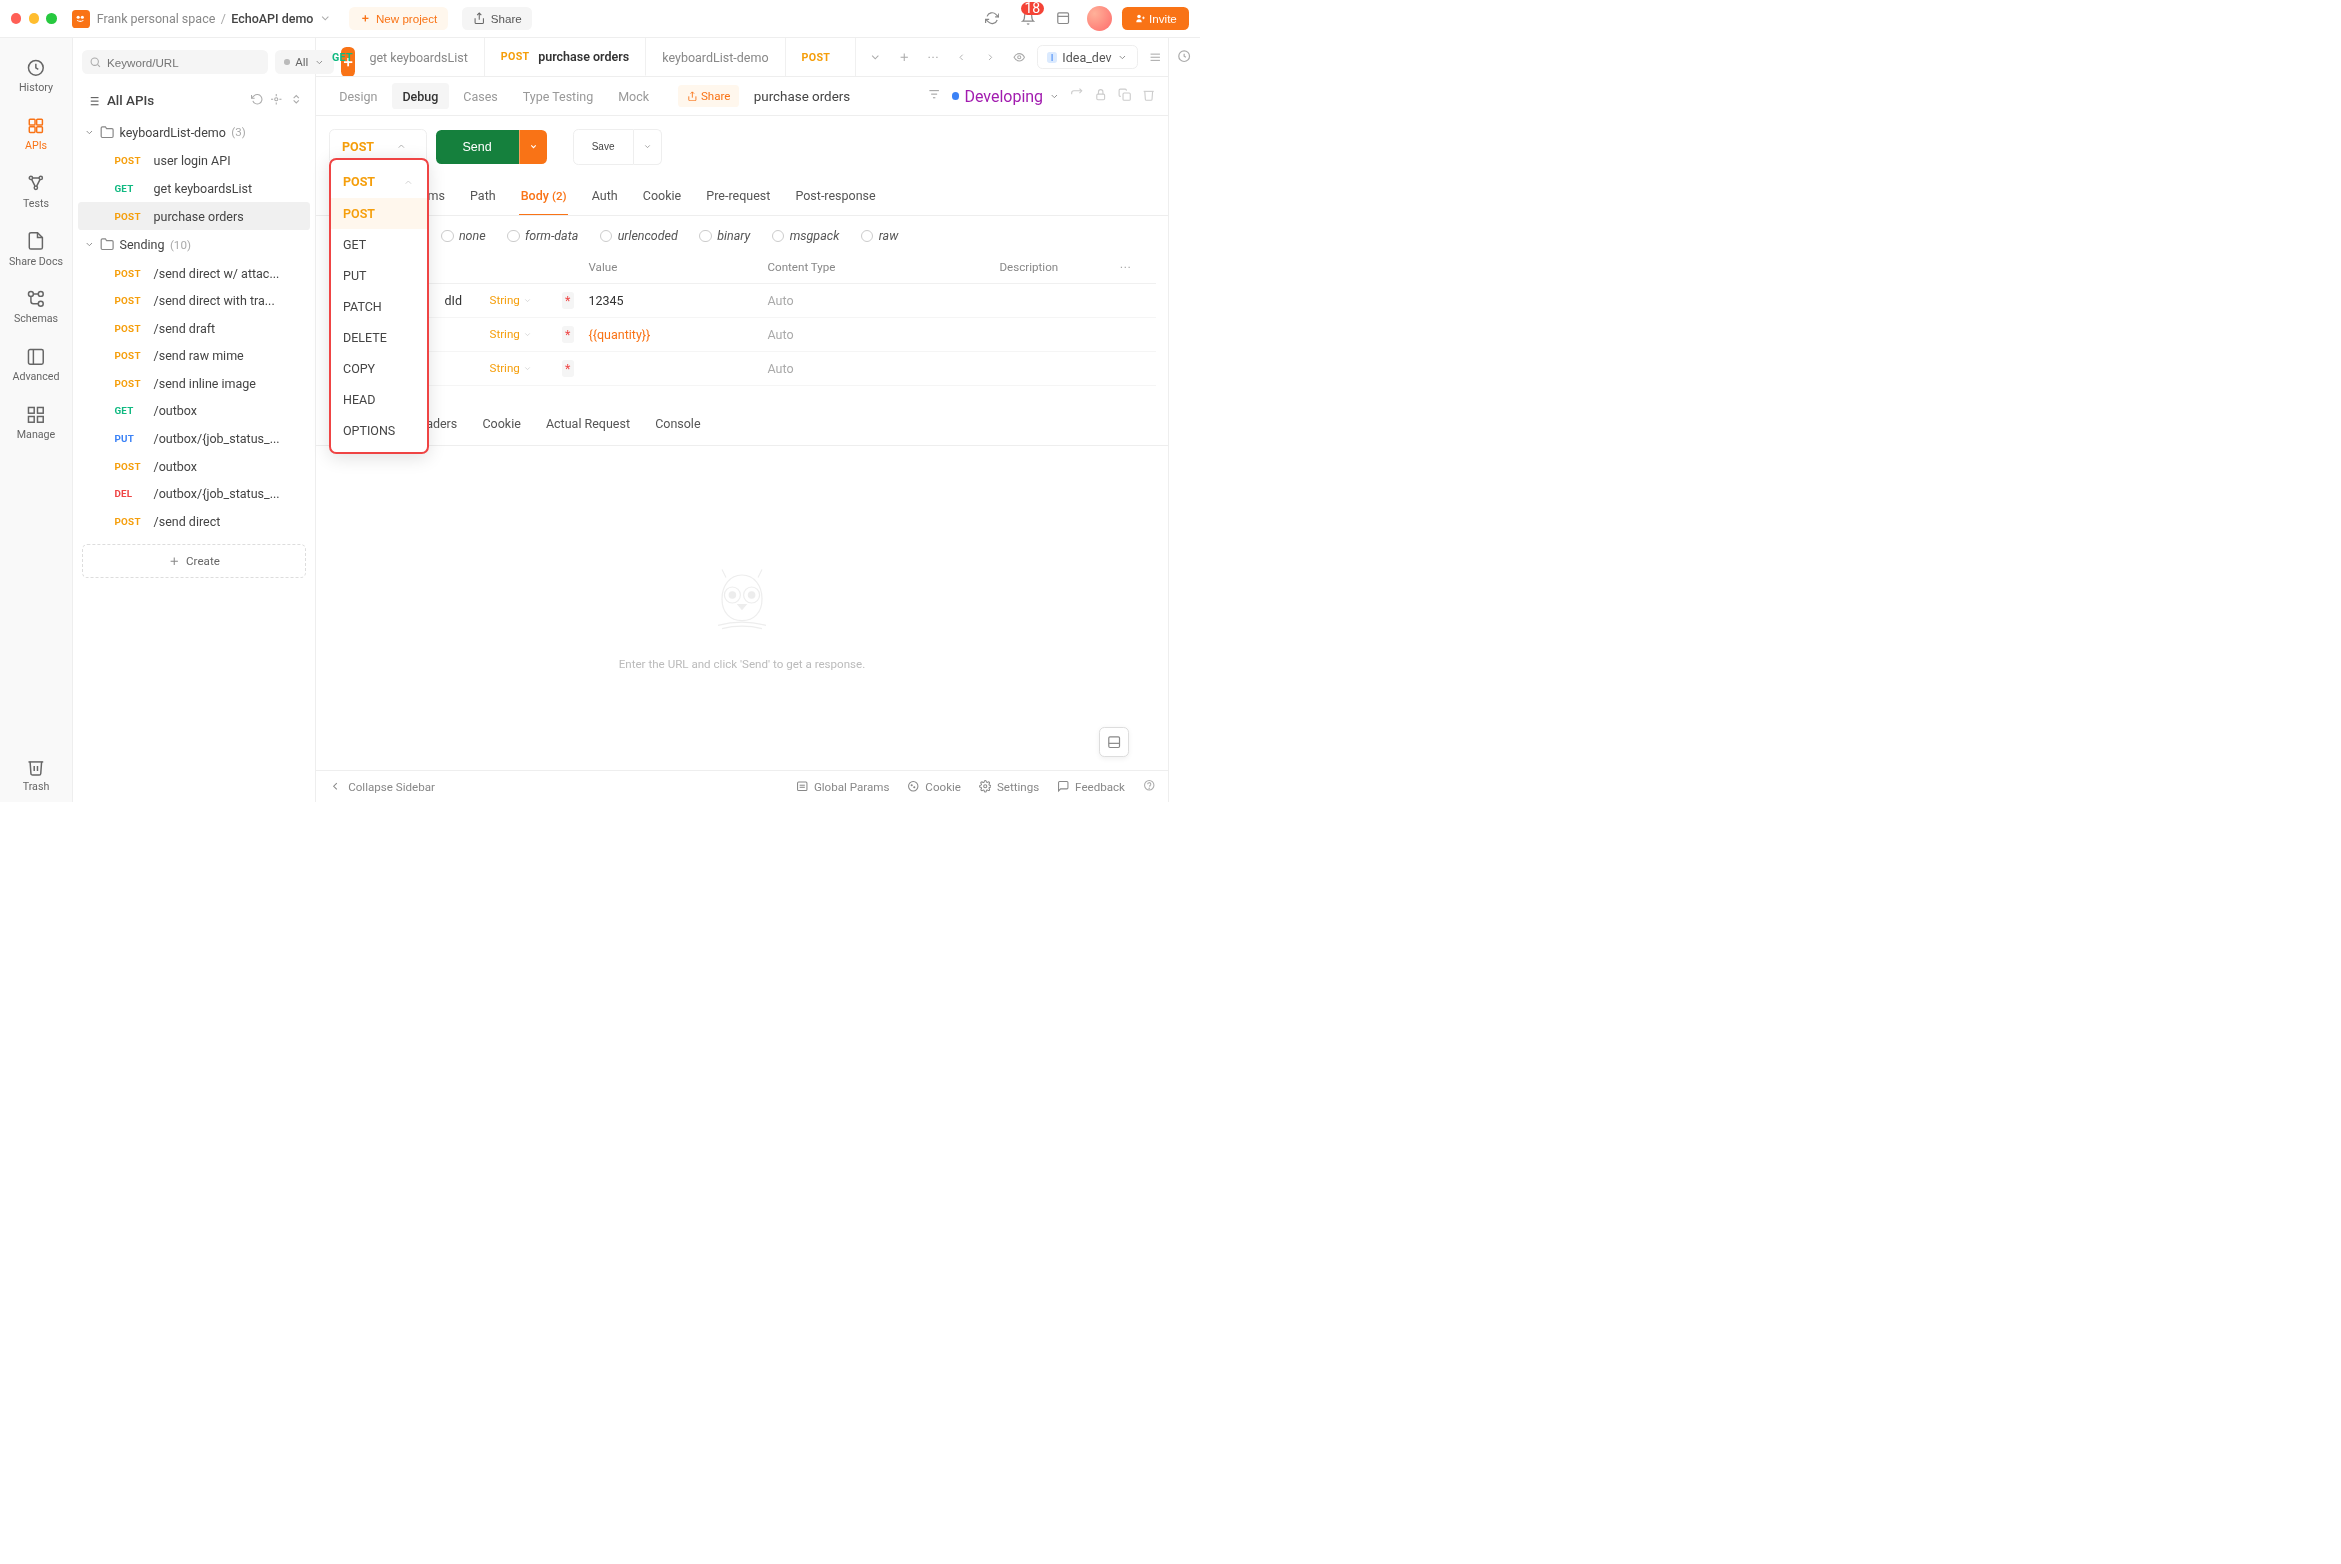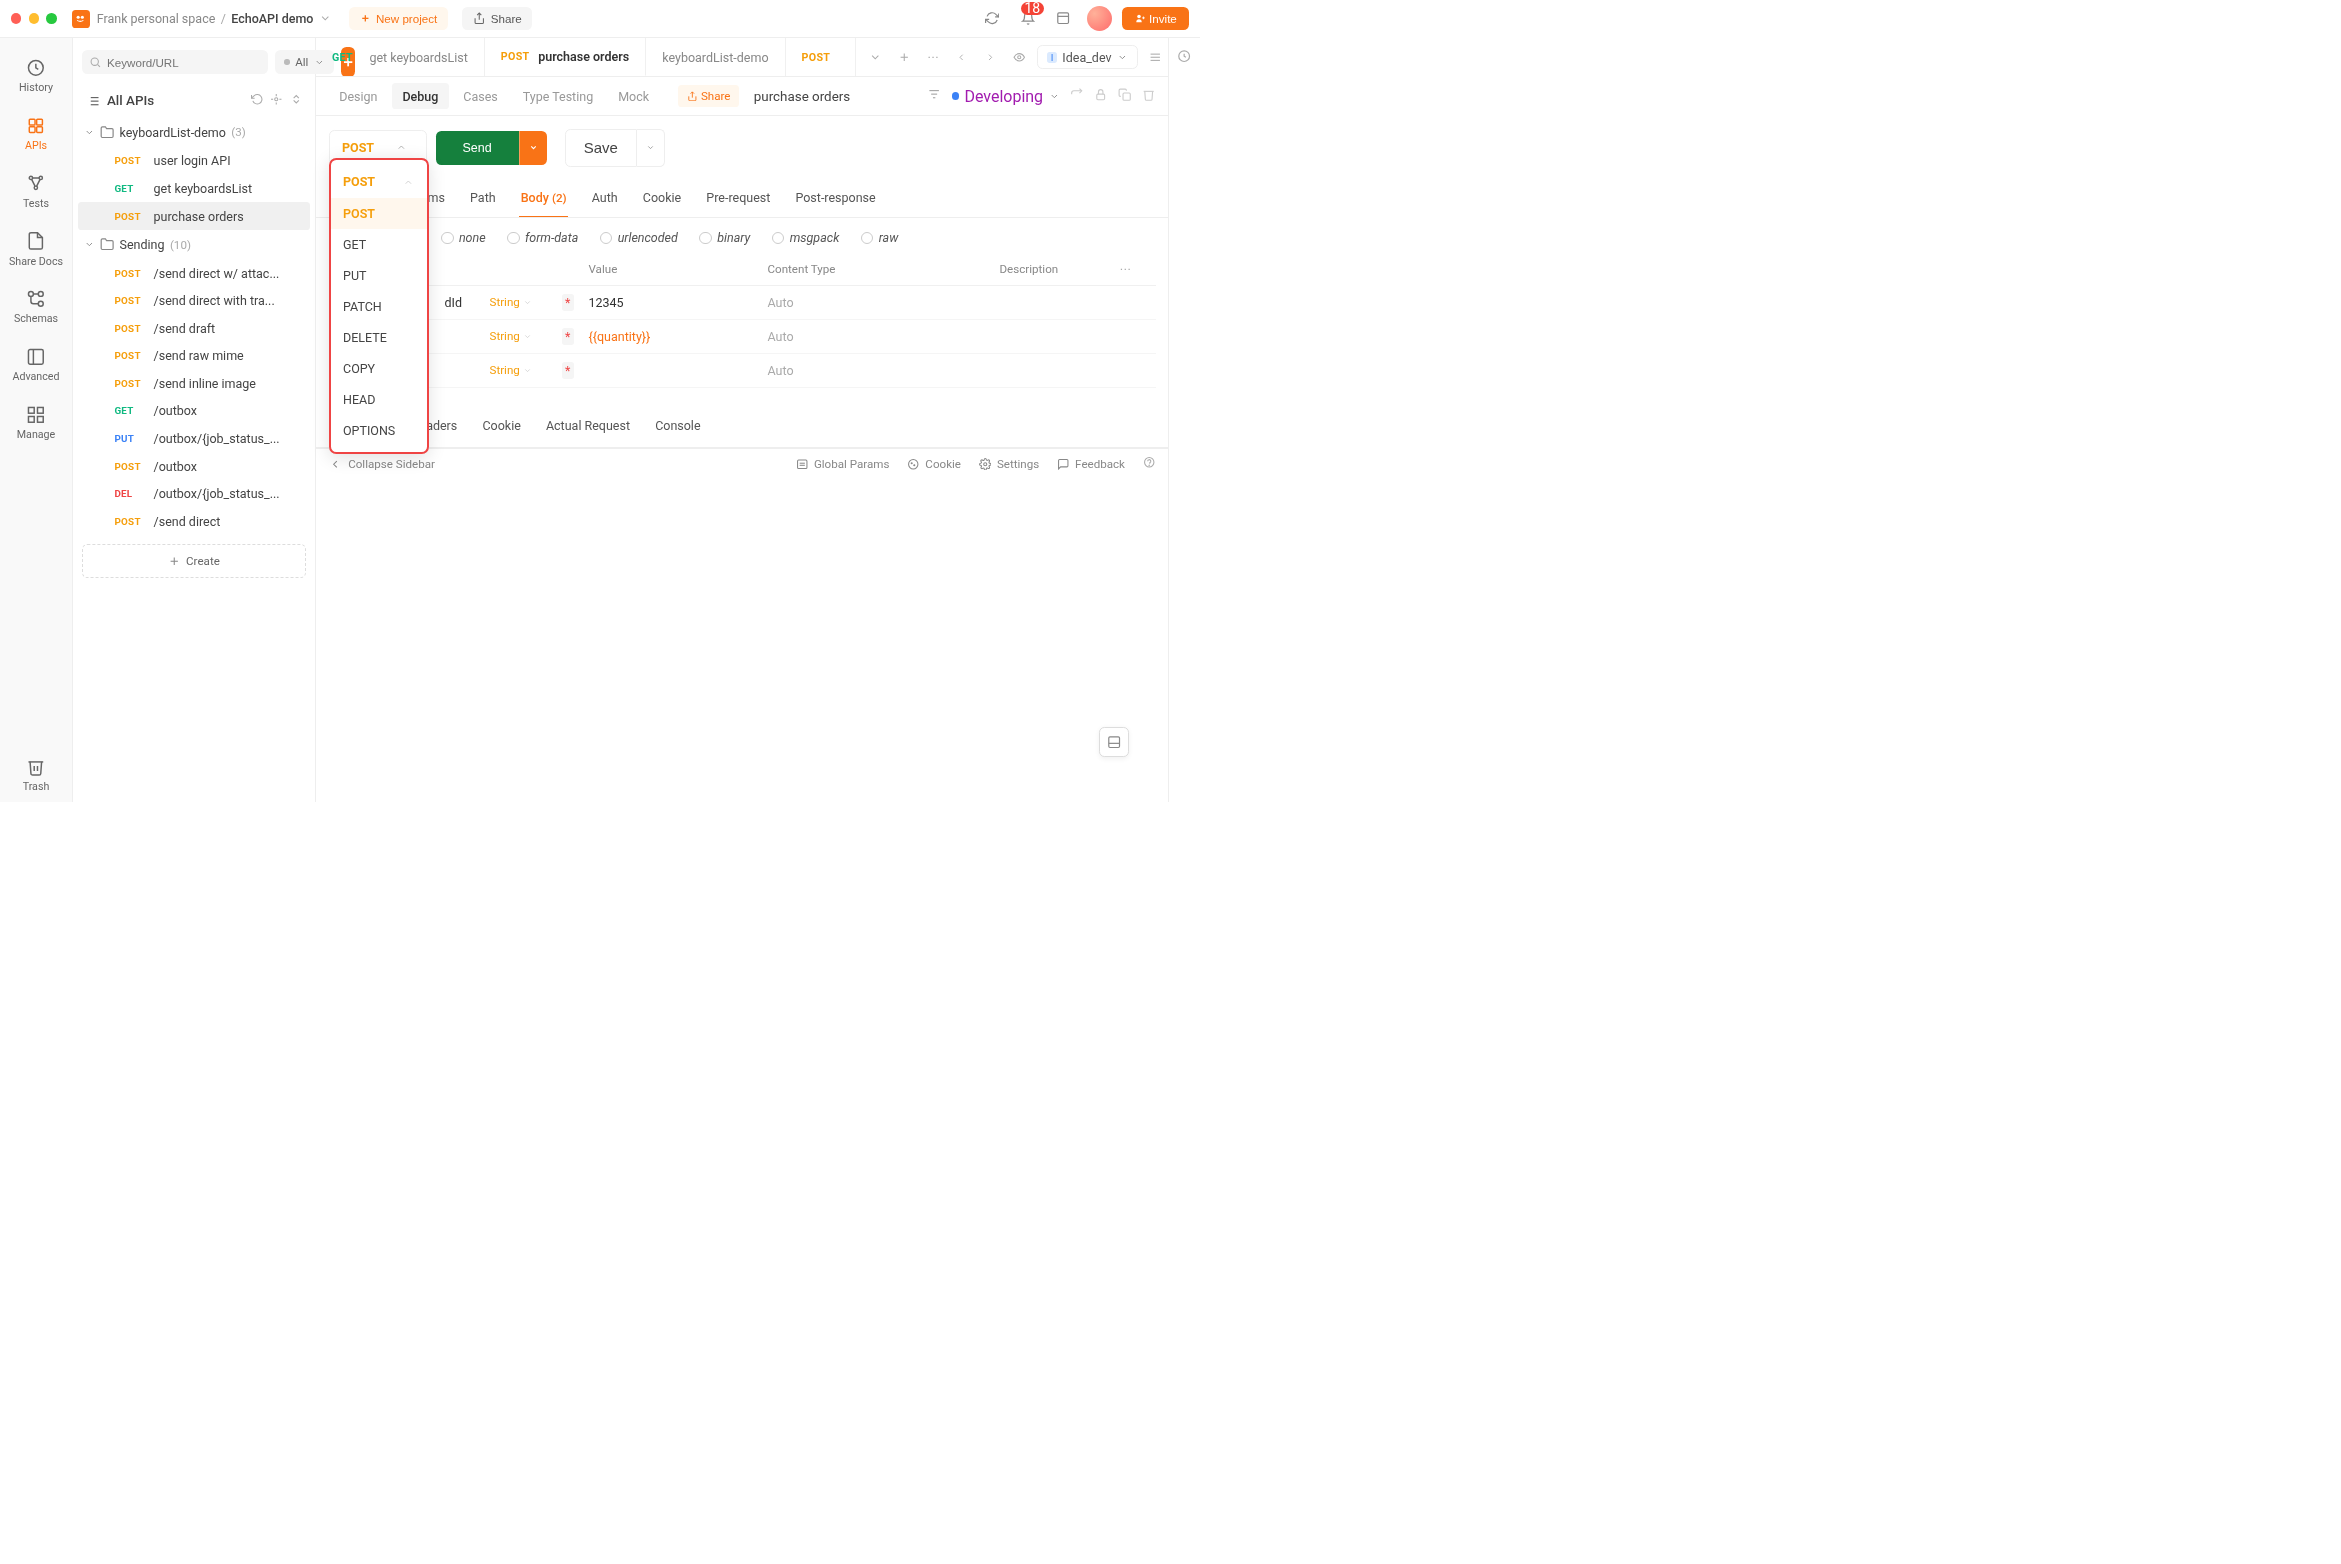--- a/index.html
+++ b/index.html
@@ -80,21 +80,21 @@
 
 
 .urlbar-row { display: flex; align-items: center; gap: 9px; padding: 12.5px; }
 .method-select { border: 0.9px solid #eee; border-radius: 5.4px; padding: 9px 12.5px; display: flex; align-items: center; gap: 21.5px; cursor: pointer; min-width: 98px; }
 .method-select .lbl { color: #f59e0b; font-weight: 700; font-size: 12.5px; }
 .url-input { flex: 1; border: 0.9px solid #eee; border-radius: 5.4px; padding: 9px 10.7px; display: flex; align-items: center; gap: 7.2px; }
 .url-input input { border: none; outline: none; flex: 1; font-size: 12.5px; color: #444; }
 .proto { color: #999; display: flex; align-items: center; gap: 3.6px; cursor: pointer; }
 .btn-send { background: #15803d; color: #fff; border: none; padding: 9.8px 27px; border-radius: 5.4px 0 0 5.4px; font-size: 12.5px; cursor: pointer; font-weight: 500; }
 .btn-send-dd { background: #f97316; color: #fff; border: none; border-left: 0.9px solid rgba(255,255,255,0.3); padding: 9.8px 9px; border-radius: 0 5.4px 5.4px 0; cursor: pointer; }
-.btn-save { background: #fff; border: 0.9px solid #eee; padding: 9.8px 18px; border-radius: 5.4px 0 0 5.4px; cursor: pointer; color: #444; font-size: 15px; margin-left: 9px; }
+.btn-save { background: #fff; border: 0.9px solid #eee; padding: 9.8px 18px; border-radius: 5.4px 0 0 5.4px; cursor: pointer; color: #444; font-size: 10px; margin-left: 17px; }
 .btn-save-dd { background: #fff; border: 0.9px solid #eee; border-left: none; padding: 9.8px 9px; border-radius: 0 5.4px 5.4px 0; cursor: pointer; color: #666; }
 
 
 .method-dropdown { position: absolute; left: 12.5px; top: 120px; width: 100px; background: #fff; border: 2.7px solid #ef4444; border-radius: 7.2px; box-shadow: 0 3.6px 18px rgba(0,0,0,0.12); z-index: 100; padding: 5.4px 0; }
 .method-dropdown .hdr { padding: 9px 12.5px; display: flex; justify-content: space-between; align-items: center; color: #f59e0b; font-weight: 700; font-size: 12.5px; }
 .method-dropdown .opt { padding: 8px 12.5px; cursor: pointer; color: #444; font-size: 12.5px; }
 .method-dropdown .opt.sel { background: #fff7ed; color: #f59e0b; font-weight: 600; }
 
 
 .reqtabs { display: flex; align-items: center; gap: 21.5px; padding: 0 12.5px; border-bottom: 0.9px solid #eee; }
@@ -662,20 +662,34 @@
       </div>
 
       <div class="resptabs" id="resptabs">
           <div class="resptab active">Response</div>
           <div class="resptab">Headers</div>
           <div class="resptab">Cookie</div>
           <div class="resptab">Actual Request</div>
           <div class="resptab">Console</div>
         </div>
 
+      <div class="resp-empty">
+        <svg class="owl-svg" viewBox="0 0 100 100" fill="none" stroke="#ccc" stroke-width="1.5">
+          <path d="M50 15 C35 15 25 28 25 45 C25 62 35 72 50 72 C65 72 75 62 75 45 C75 28 65 15 50 15 Z"></path>
+          <circle cx="38" cy="40" r="10"></circle>
+            <circle cx="62" cy="40" r="10"></circle>
+          <circle cx="38" cy="40" r="4" fill="#ccc"></circle>
+            <circle cx="62" cy="40" r="4" fill="#ccc"></circle>
+          <path d="M45 52 L50 58 L55 52 Z" fill="#ccc"></path>
+          <path d="M30 18 L25 8 M70 18 L75 8"></path>
+          <path d="M20 78 Q50 70 80 78"></path>
+          <path d="M25 82 Q50 76 75 82"></path>
+        </svg>
+        <span>Enter the URL and click 'Send' to get a response.</span>
+      </div>
 
       <div class="float-btn">
         <svg width="14.3" height="14.3" viewBox="0 0 24 24" fill="none" stroke="#888" stroke-width="2">
             <rect x="3" y="3" width="18" height="18" rx="2"></rect>
             <line x1="3" y1="14" x2="21" y2="14"></line>
           </svg>
       </div>
 
       <div class="footer">
         <div class="left">

